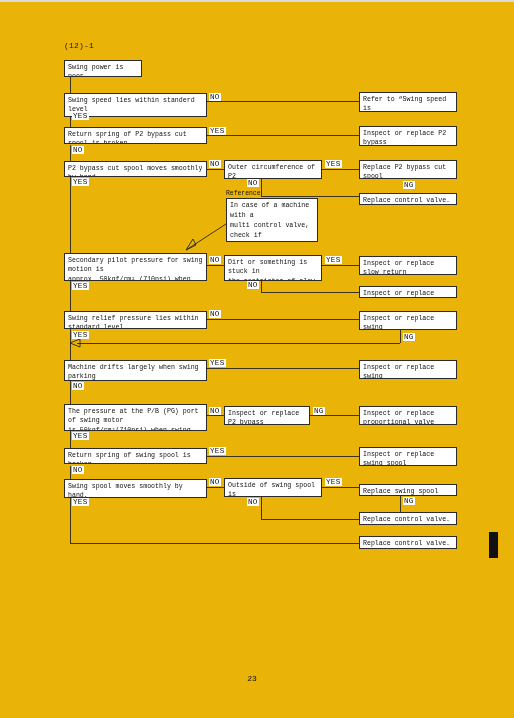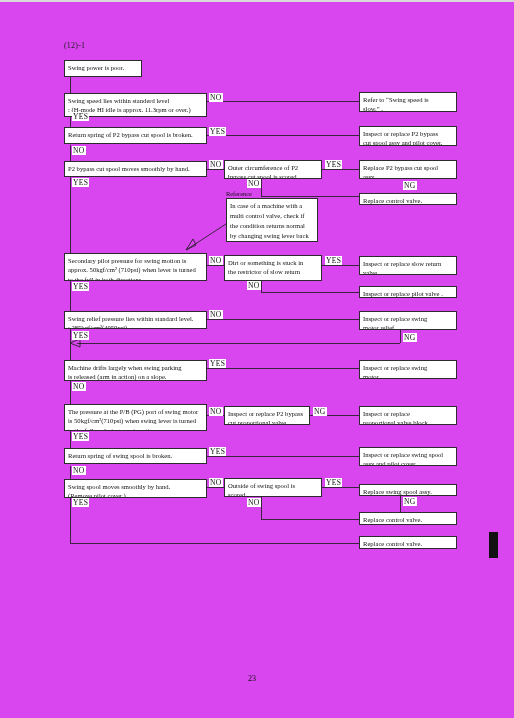--- a/index.html
+++ b/index.html
@@ -5,22 +5,23 @@
 <style>
   html,body{margin:0;padding:0;background:#fff;}
   body{
     font-family:"Liberation Serif", serif;
     color:#1a1a1a;
   }
   #page{
     position:relative;
     width:514px;
     height:718px;
-    background:#d946ef;
+    background:#eab308;
     overflow:hidden;
+    font-family:Liberation Mono, monospace;
   }
   #page::before{
     content:"";
     position:absolute;left:0;top:0;width:514px;height:2px;
     background:#d9d9d9;
   }
   .sec-label{
     position:absolute;
     font-size:8px;
     letter-spacing:.2px;

